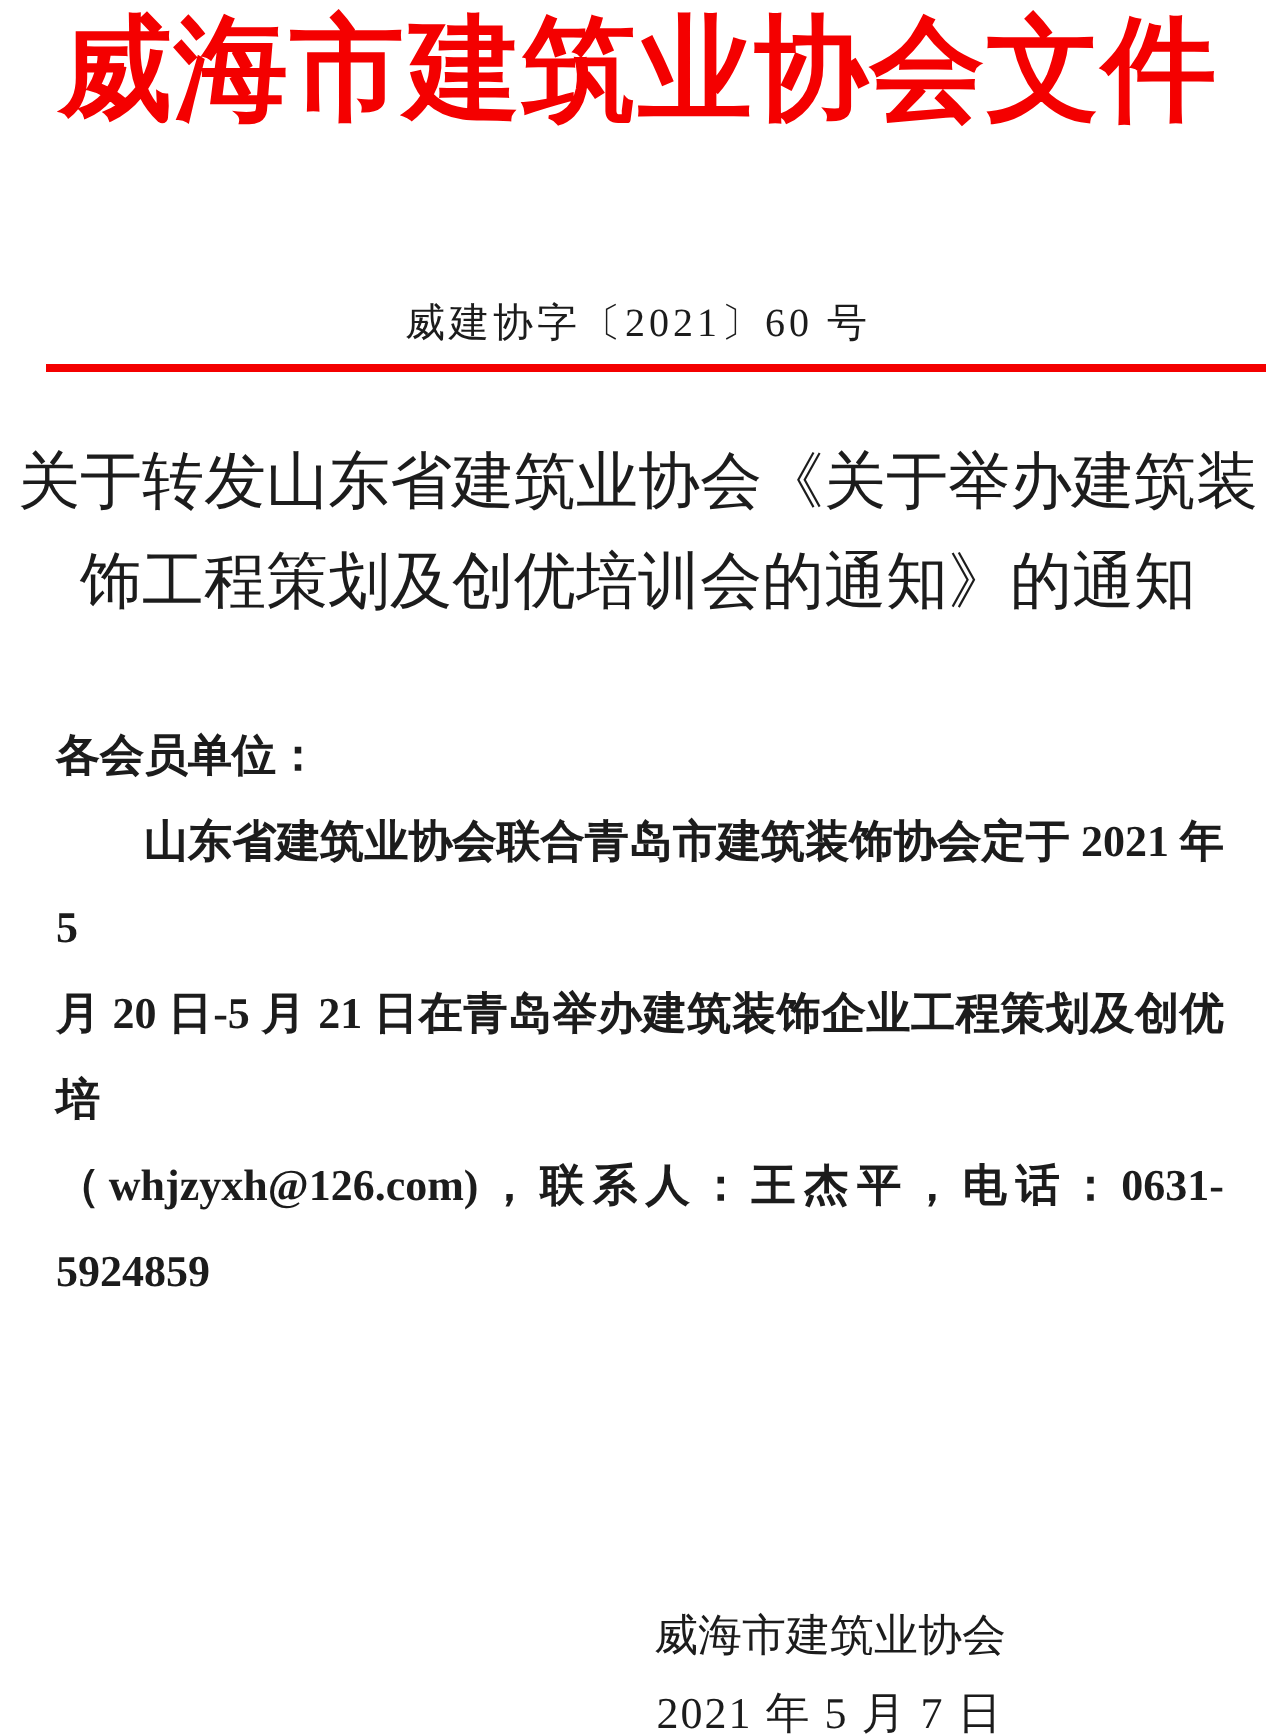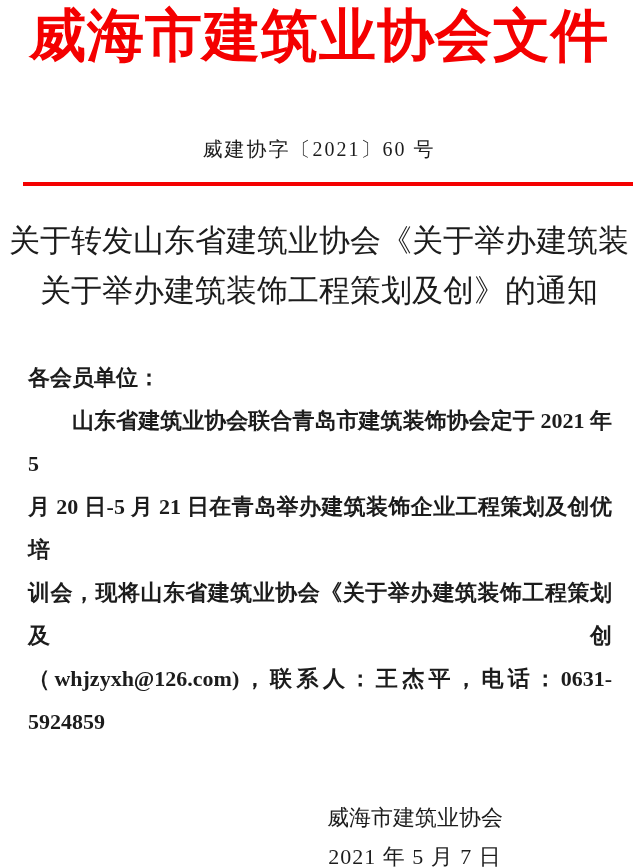--- a/index.html
+++ b/index.html
@@ -31,21 +31,21 @@
     font-size: 57px;
     line-height: 68px;
     font-weight: bold;
     color: var(--accent-red);
     letter-spacing: 1px;
     white-space: nowrap;
   }
   
   .doc-number {
     position: absolute;
-    top: 136px;
+    top: 148px;
     left: 0;
     width: 100%;
     text-align: center;
     font-size: 20px;
     letter-spacing: 2px;
     color: var(--ink);
   }
   
   .red-rule {
     position: absolute;
@@ -104,28 +104,27 @@
 <div class="page">
 
   <div class="org-title">威海市建筑业协会文件</div>
 
   <div class="doc-number">威建协字〔2021〕60 号</div>
 
   <div class="red-rule"></div>
 
   <div class="doc-title">
     <div>关于转发山东省建筑业协会《关于举办建筑装</div>
-    <div>关于举办建筑装饰工程策划及创》的通知</div>
+    <div>饰工程策划及创优培训会的通知》的通知</div>
   </div>
 
   <div class="body-text">
     <p>各会员单位：</p>
     <p class="line-indent line-just">山东省建筑业协会联合青岛市建筑装饰协会定于 2021 年 5</p>
     <p class="line-just">月 20 日-5 月 21 日在青岛举办建筑装饰企业工程策划及创优培</p>
-    <p class="line-just">训会，现将山东省建筑业协会《关于举办建筑装饰工程策划及创</p>
     <p class="line-just">（whjzyxh@126.com)，联系人：王杰平，电话：0631-5924859</p>
 
   </div>
 
   <div class="signature">
     <div class="sig-org">威海市建筑业协会</div>
     <div class="sig-date">2021 年 5 月 7 日</div>
   </div>
 
 </div>

